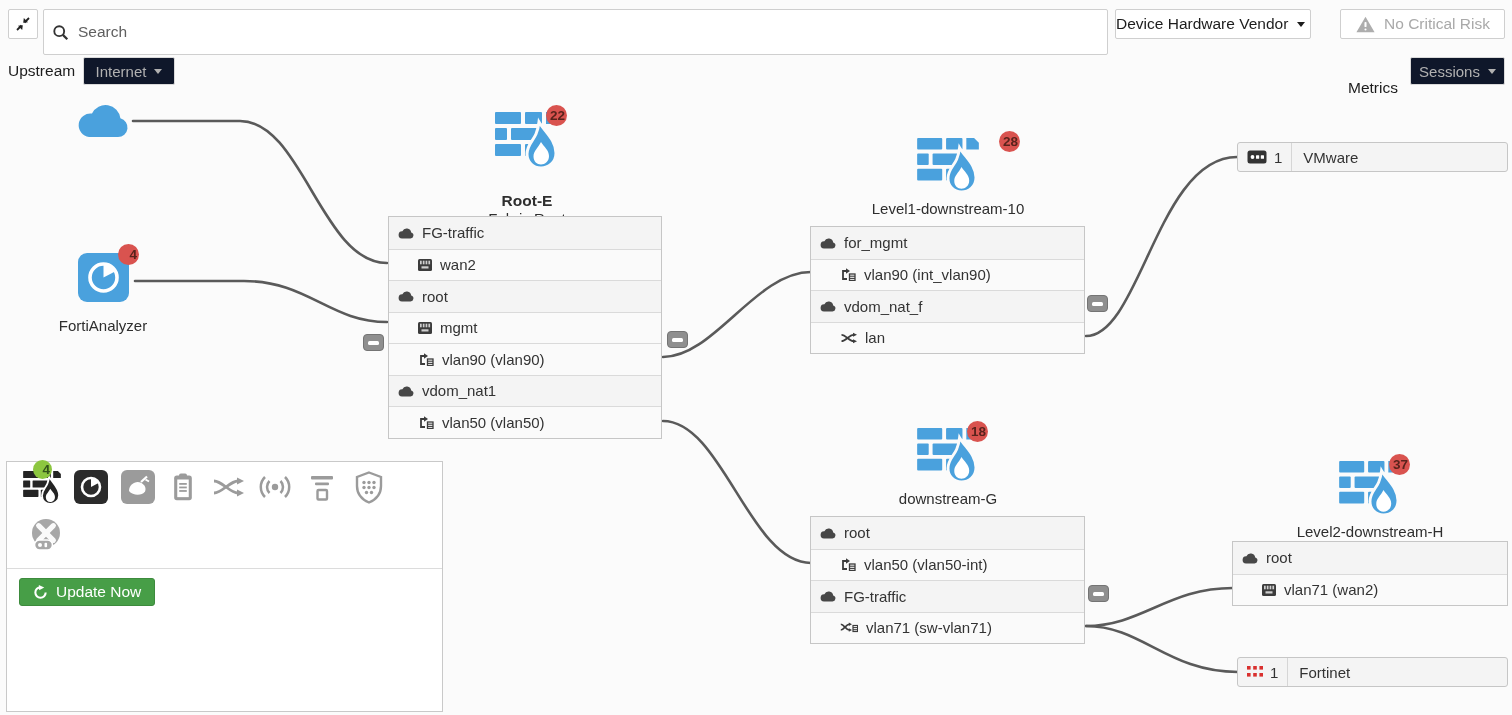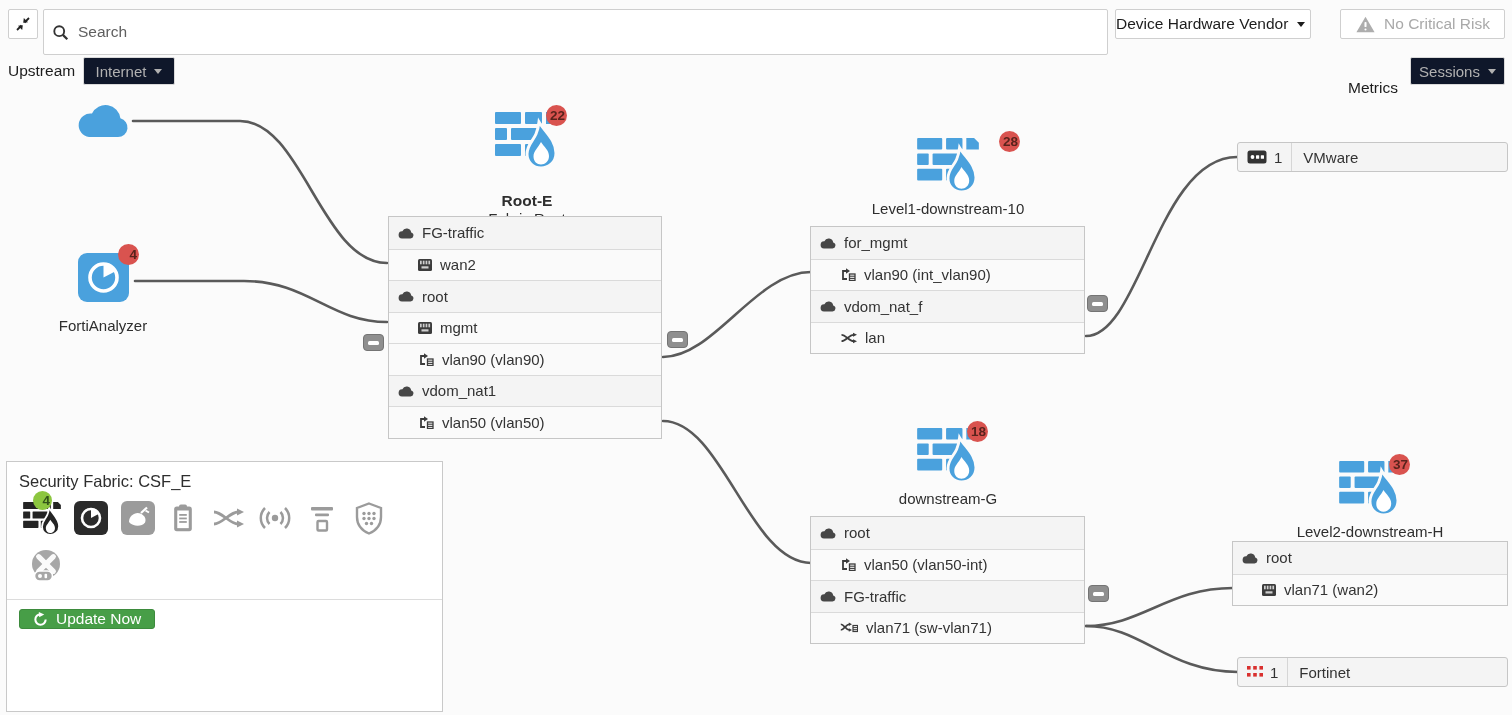--- a/index.html
+++ b/index.html
@@ -50,21 +50,21 @@
   #faz-node .fw-sub{margin-top:11px;}
 
   
   #fabric-panel{position:absolute;left:6px;top:461px;width:437px;height:251px;box-sizing:border-box;background:#fff;border:1px solid #c9c9c9;z-index:2;}
   #fabric-title{padding:10px 12px 2px 12px;font-size:16.5px;color:#2e2e2e;}
   .fab-row{display:flex;align-items:center;gap:13px;margin:8px 0 0 16px;}
   .fab-row.second{margin:13px 0 0 21px;}
   .fab-ic{position:relative;display:flex;cursor:pointer;}
   #fabric-divider{border:none;border-top:1px solid #dcdcdc;margin:15px 0 0 0;}
   #fabric-status{padding:8px 12px 0 12px;font-size:15.5px;line-height:21px;color:#2e2e2e;}
-  #update-btn{margin:9px 0 0 12px;height:20px;padding:0 13px;background:#479e47;border:1px solid #3d8b3d;border-radius:3px;color:#fff;font-size:15.5px;font-family:inherit;display:inline-flex;align-items:center;gap:8px;cursor:pointer;}
+  #update-btn{margin:9px 0 0 12px;height:28px;padding:0 13px;background:#479e47;border:1px solid #3d8b3d;border-radius:3px;color:#fff;font-size:15.5px;font-family:inherit;display:inline-flex;align-items:center;gap:8px;cursor:pointer;}
 </style>
 </head>
 <body>
 
 <div id="stage">
 
   <div class="topbtn" id="collapse-btn">
     <svg width="16" height="16" viewBox="0 0 16 16">
       <line x1="14" y1="2" x2="9.5" y2="6.5" stroke="#222" stroke-width="1.8"></line>
       <polygon points="8.2,7.8 13,7.2 8.8,3" fill="#222" transform="translate(0,-1)"></polygon>
@@ -398,21 +398,20 @@
             <rect x="6.2" y="7" width="3.6" height="3.6"></rect>
             <rect x="12.4" y="7" width="3.6" height="3.6"></rect>
           </g>
         </svg>
       <span>1</span>
     </div>
     <div class="count-label">Fortinet</div>
   </div>
 
   <div id="fabric-panel">
-    <div id="fabric-title">Security Fabric: CSF_E</div>
 
     <div class="fab-row">
       <span class="fab-ic">
         <svg width="38" height="33" viewBox="0 0 64 56">
           <g fill="#242424">
             <rect x="0" y="0" width="26" height="12" rx="1"></rect>
               <rect x="30" y="0" width="17" height="12" rx="1"></rect>
             <polygon points="51,0 59,0 64,5 64,12 51,12"></polygon>
             <rect x="0" y="16" width="12" height="12" rx="1"></rect>
               <rect x="16" y="16" width="26" height="12" rx="1"></rect>

